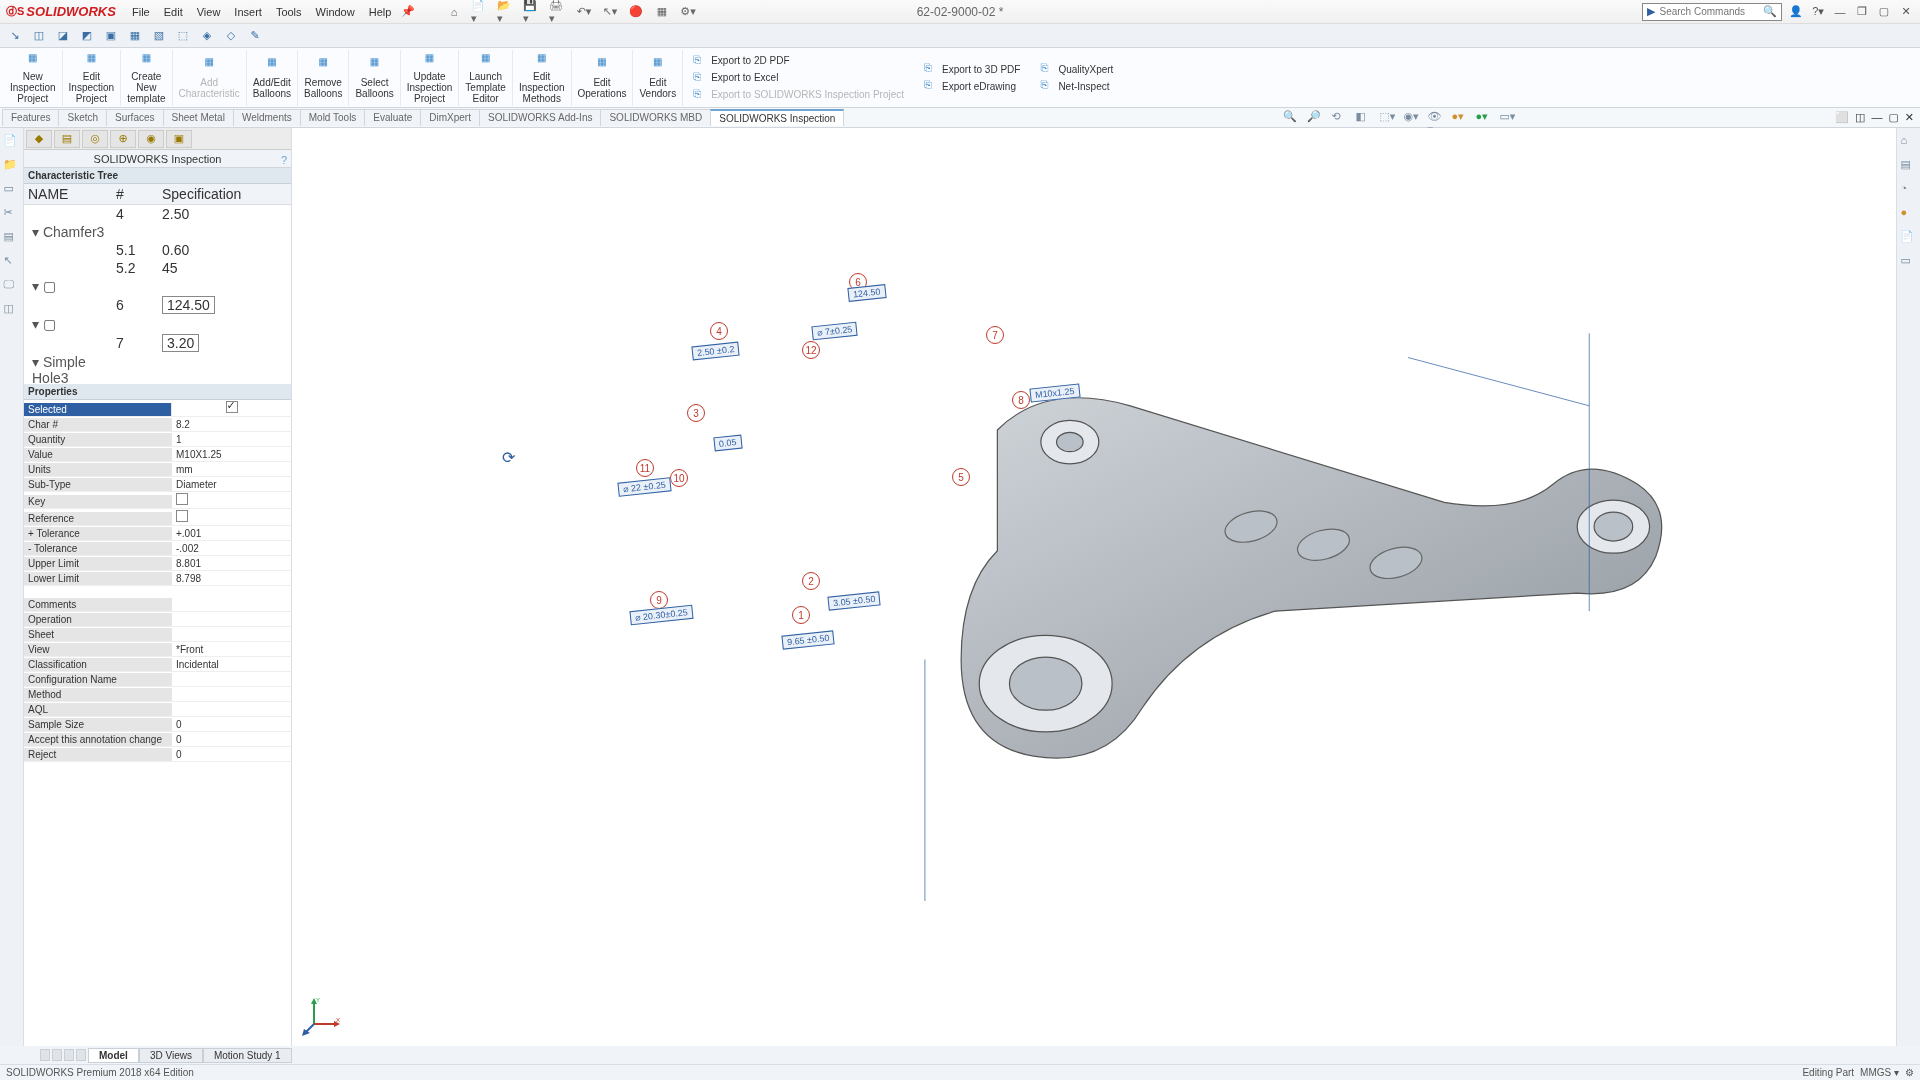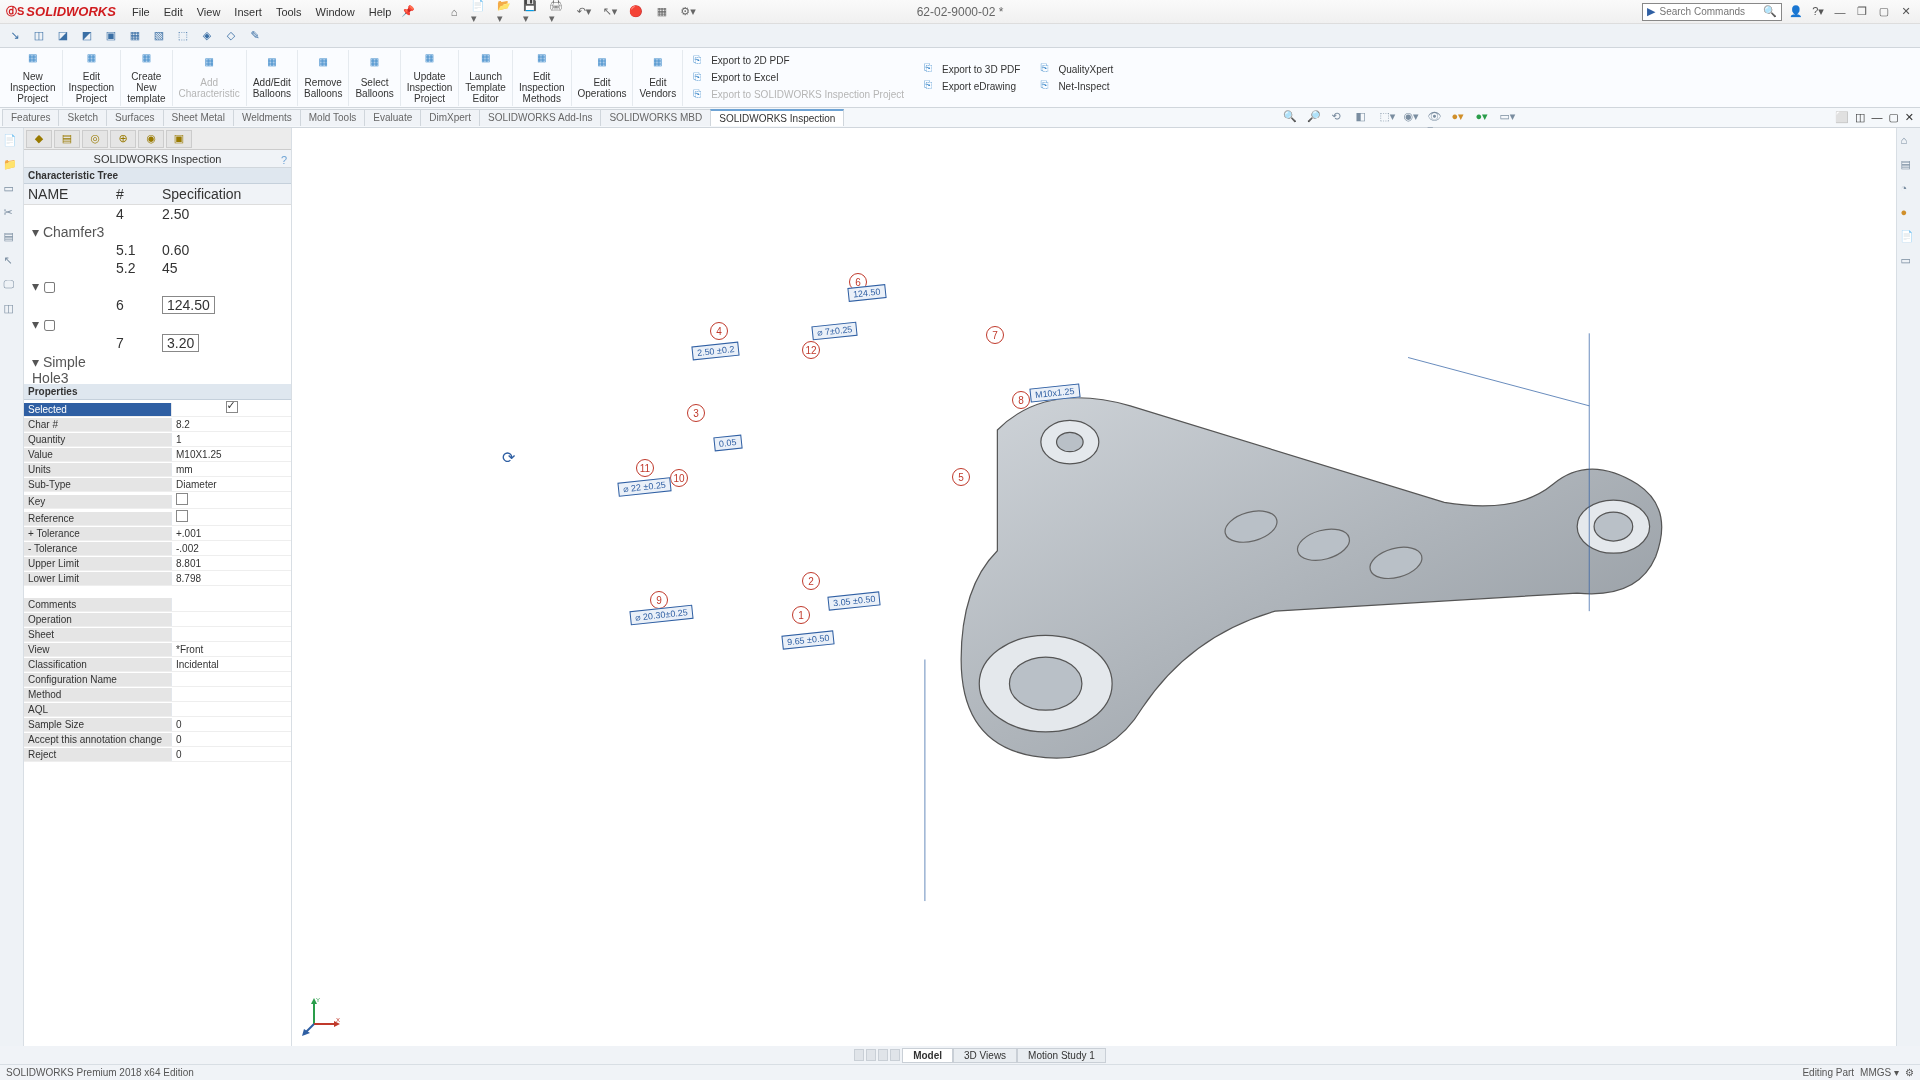--- a/index.html
+++ b/index.html
@@ -76,21 +76,21 @@
 .viewport { flex: 1; position: relative; background: #fff; }
 .balloon { position: absolute; width: 18px; height: 18px; border: 1px solid #c0392b; border-radius: 50%; color: #c0392b; font-size: 10px; display: flex; align-items: center; justify-content: center; background: #fff; }
 .dim { position: absolute; border: 1px solid #2f5fa3; background: #eaf0f8; color: #2f5fa3; font-size: 9px; padding: 1px 4px; transform: rotate(-6deg); white-space: nowrap; }
 .triad { position: absolute; left: 10px; bottom: 10px; width: 40px; height: 40px; }
 .orbit-cursor { position:absolute; left:210px; top:320px; color:#2f5fa3; font-size:16px; }
 
 .right-rail { width: 24px; background: #eef2f6; border-left: 1px solid #d8dee4; display:flex; flex-direction:column; align-items:center; gap:8px; padding-top:6px; }
 .right-rail .ic { width:16px; height:16px; color:#7a8da0; }
 
 
-.bottom-tabs { height: 18px; background: #f0f3f7; display: flex; align-items: center; justify-content: center; }
+.bottom-tabs { height: 18px; background: #f0f3f7; display: flex; align-items: center; }
 .bottom-tabs .spacer { width: 88px; display:flex; gap:2px; padding-left:40px; }
 .bottom-tabs .spacer span { width:10px; height:12px; background:#e0e4e9; border:1px solid #c9cfd6; }
 .btab { padding: 1px 10px; border: 1px solid #c9cfd6; background: #e9edf1; font-size: 10px; }
 .btab.active { background: #fff; font-weight: bold; }
 
 .statusbar { height: 16px; background: #f0f3f7; border-top: 1px solid #d8dee4; display: flex; align-items: center; padding: 0 6px; font-size: 10px; color: #555; }
 .statusbar .right { margin-left: auto; display: flex; gap: 6px; }
 
 svg { display:block; }
 </style>

